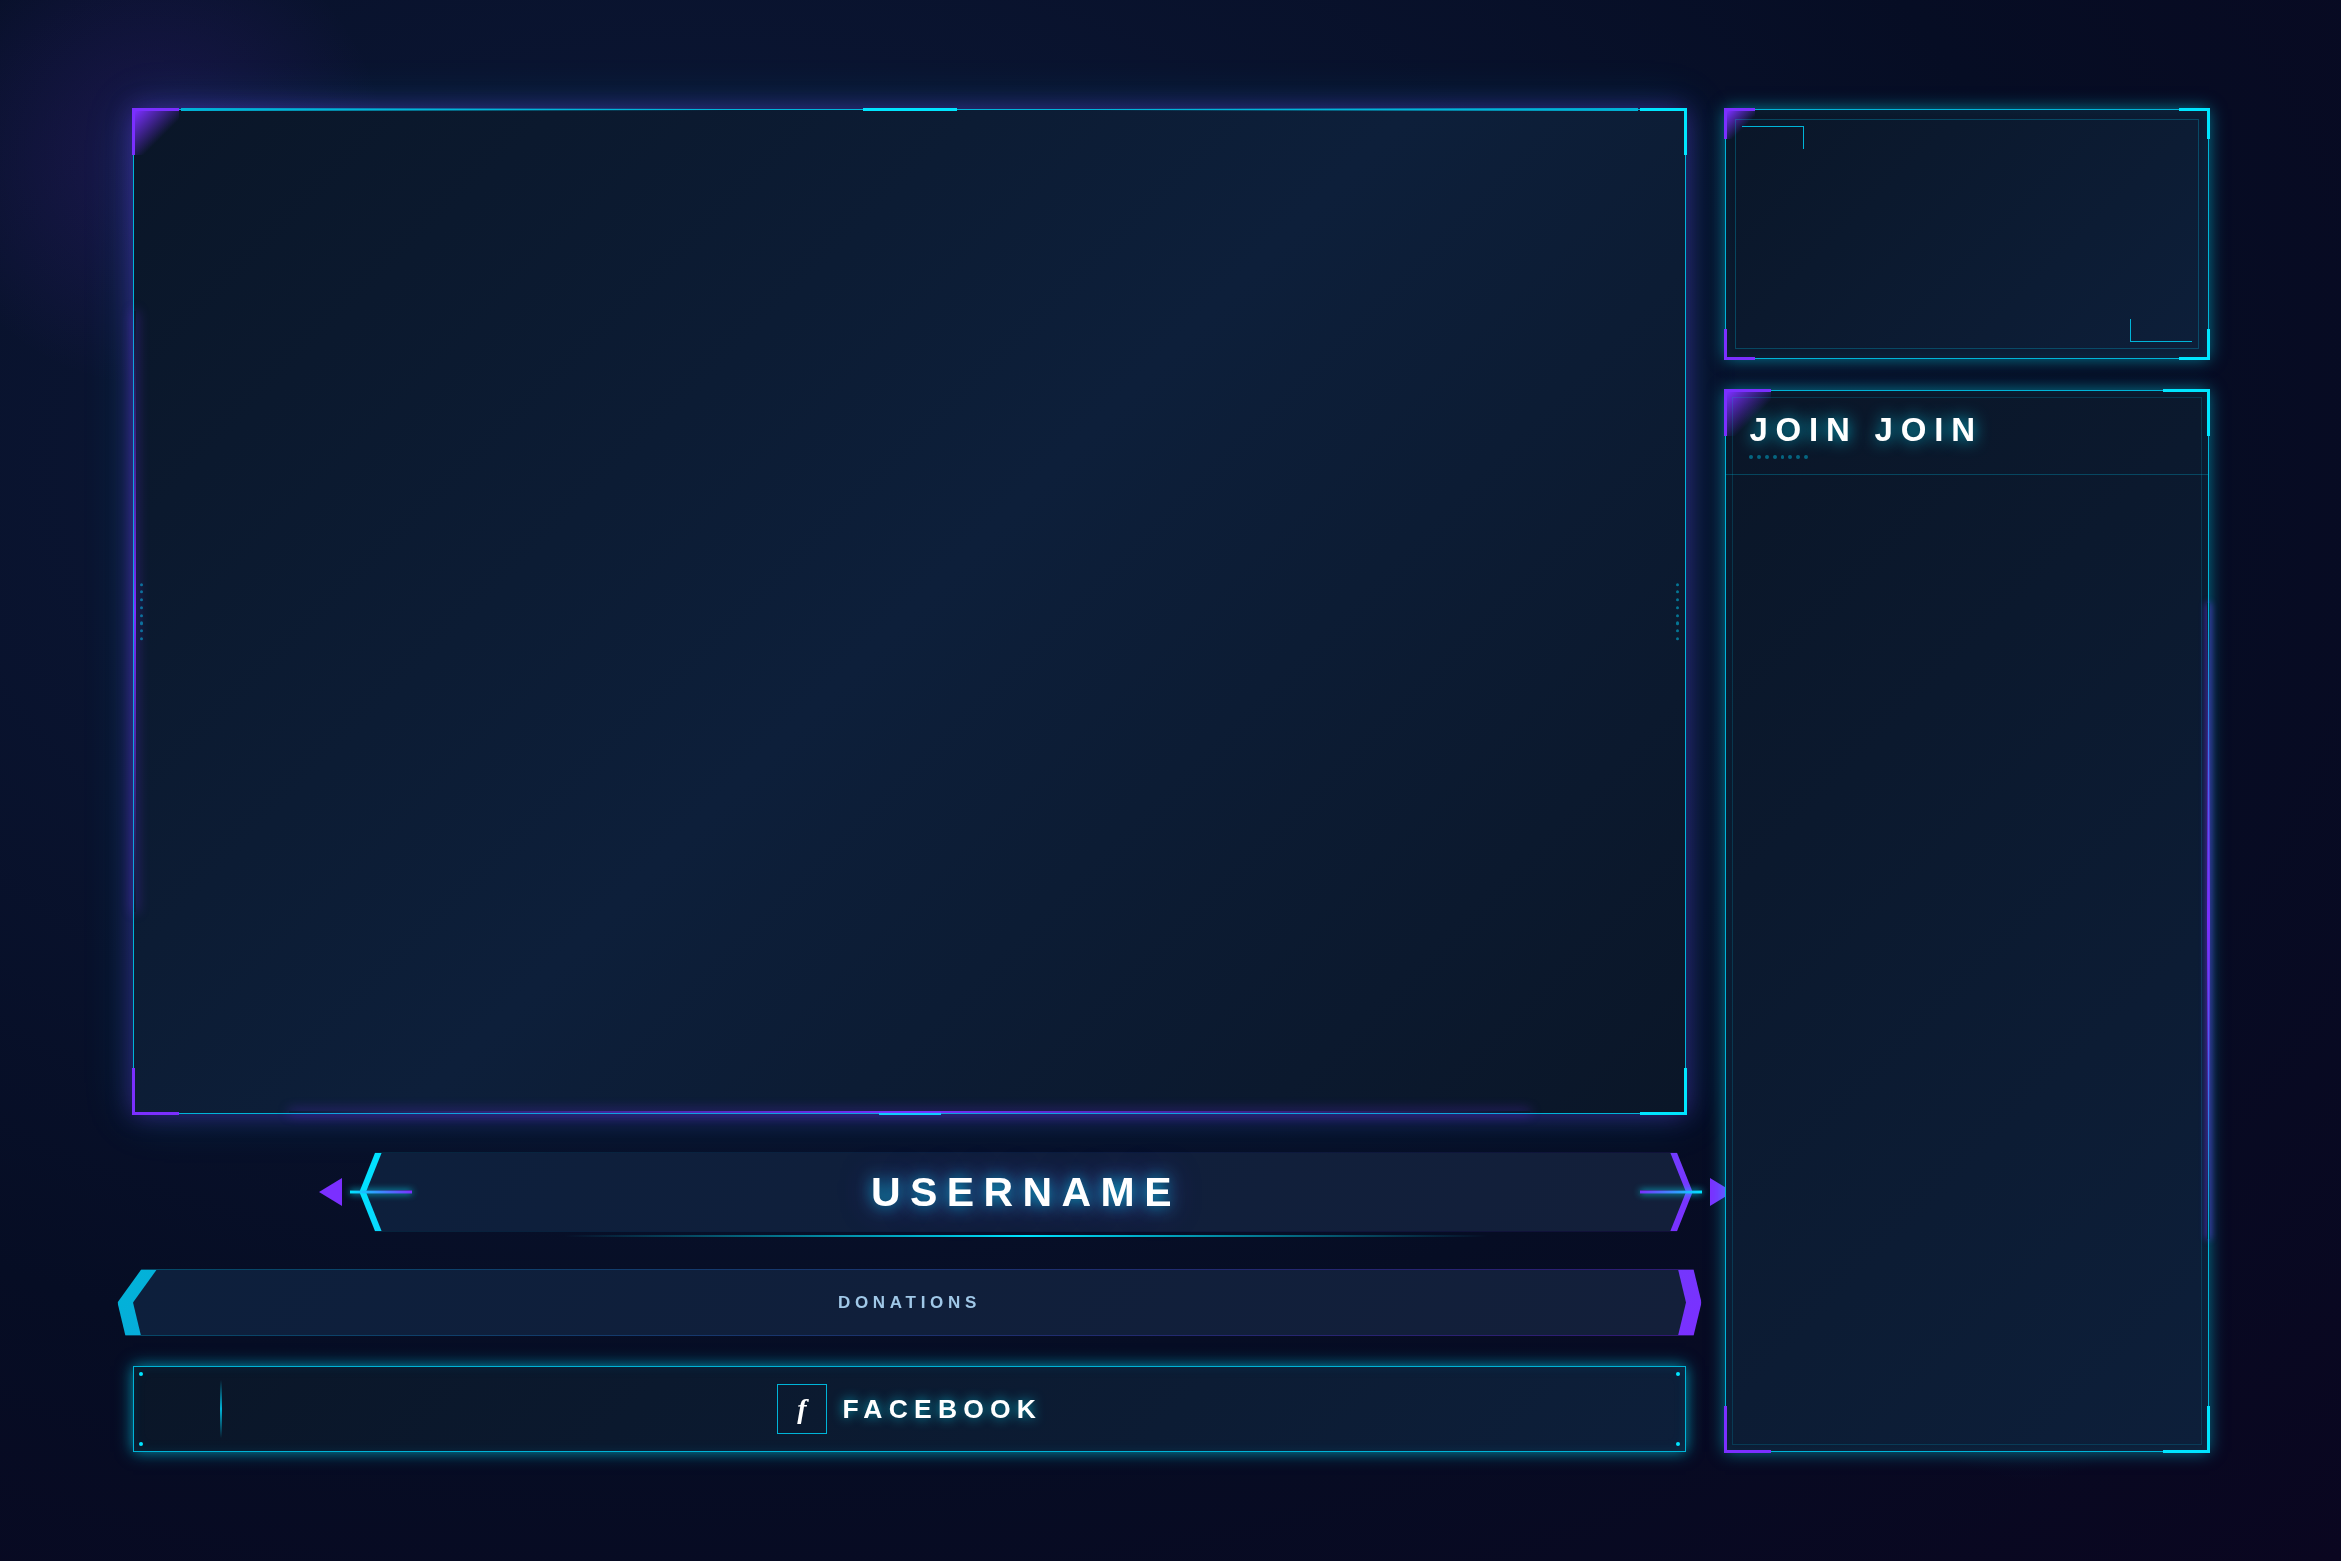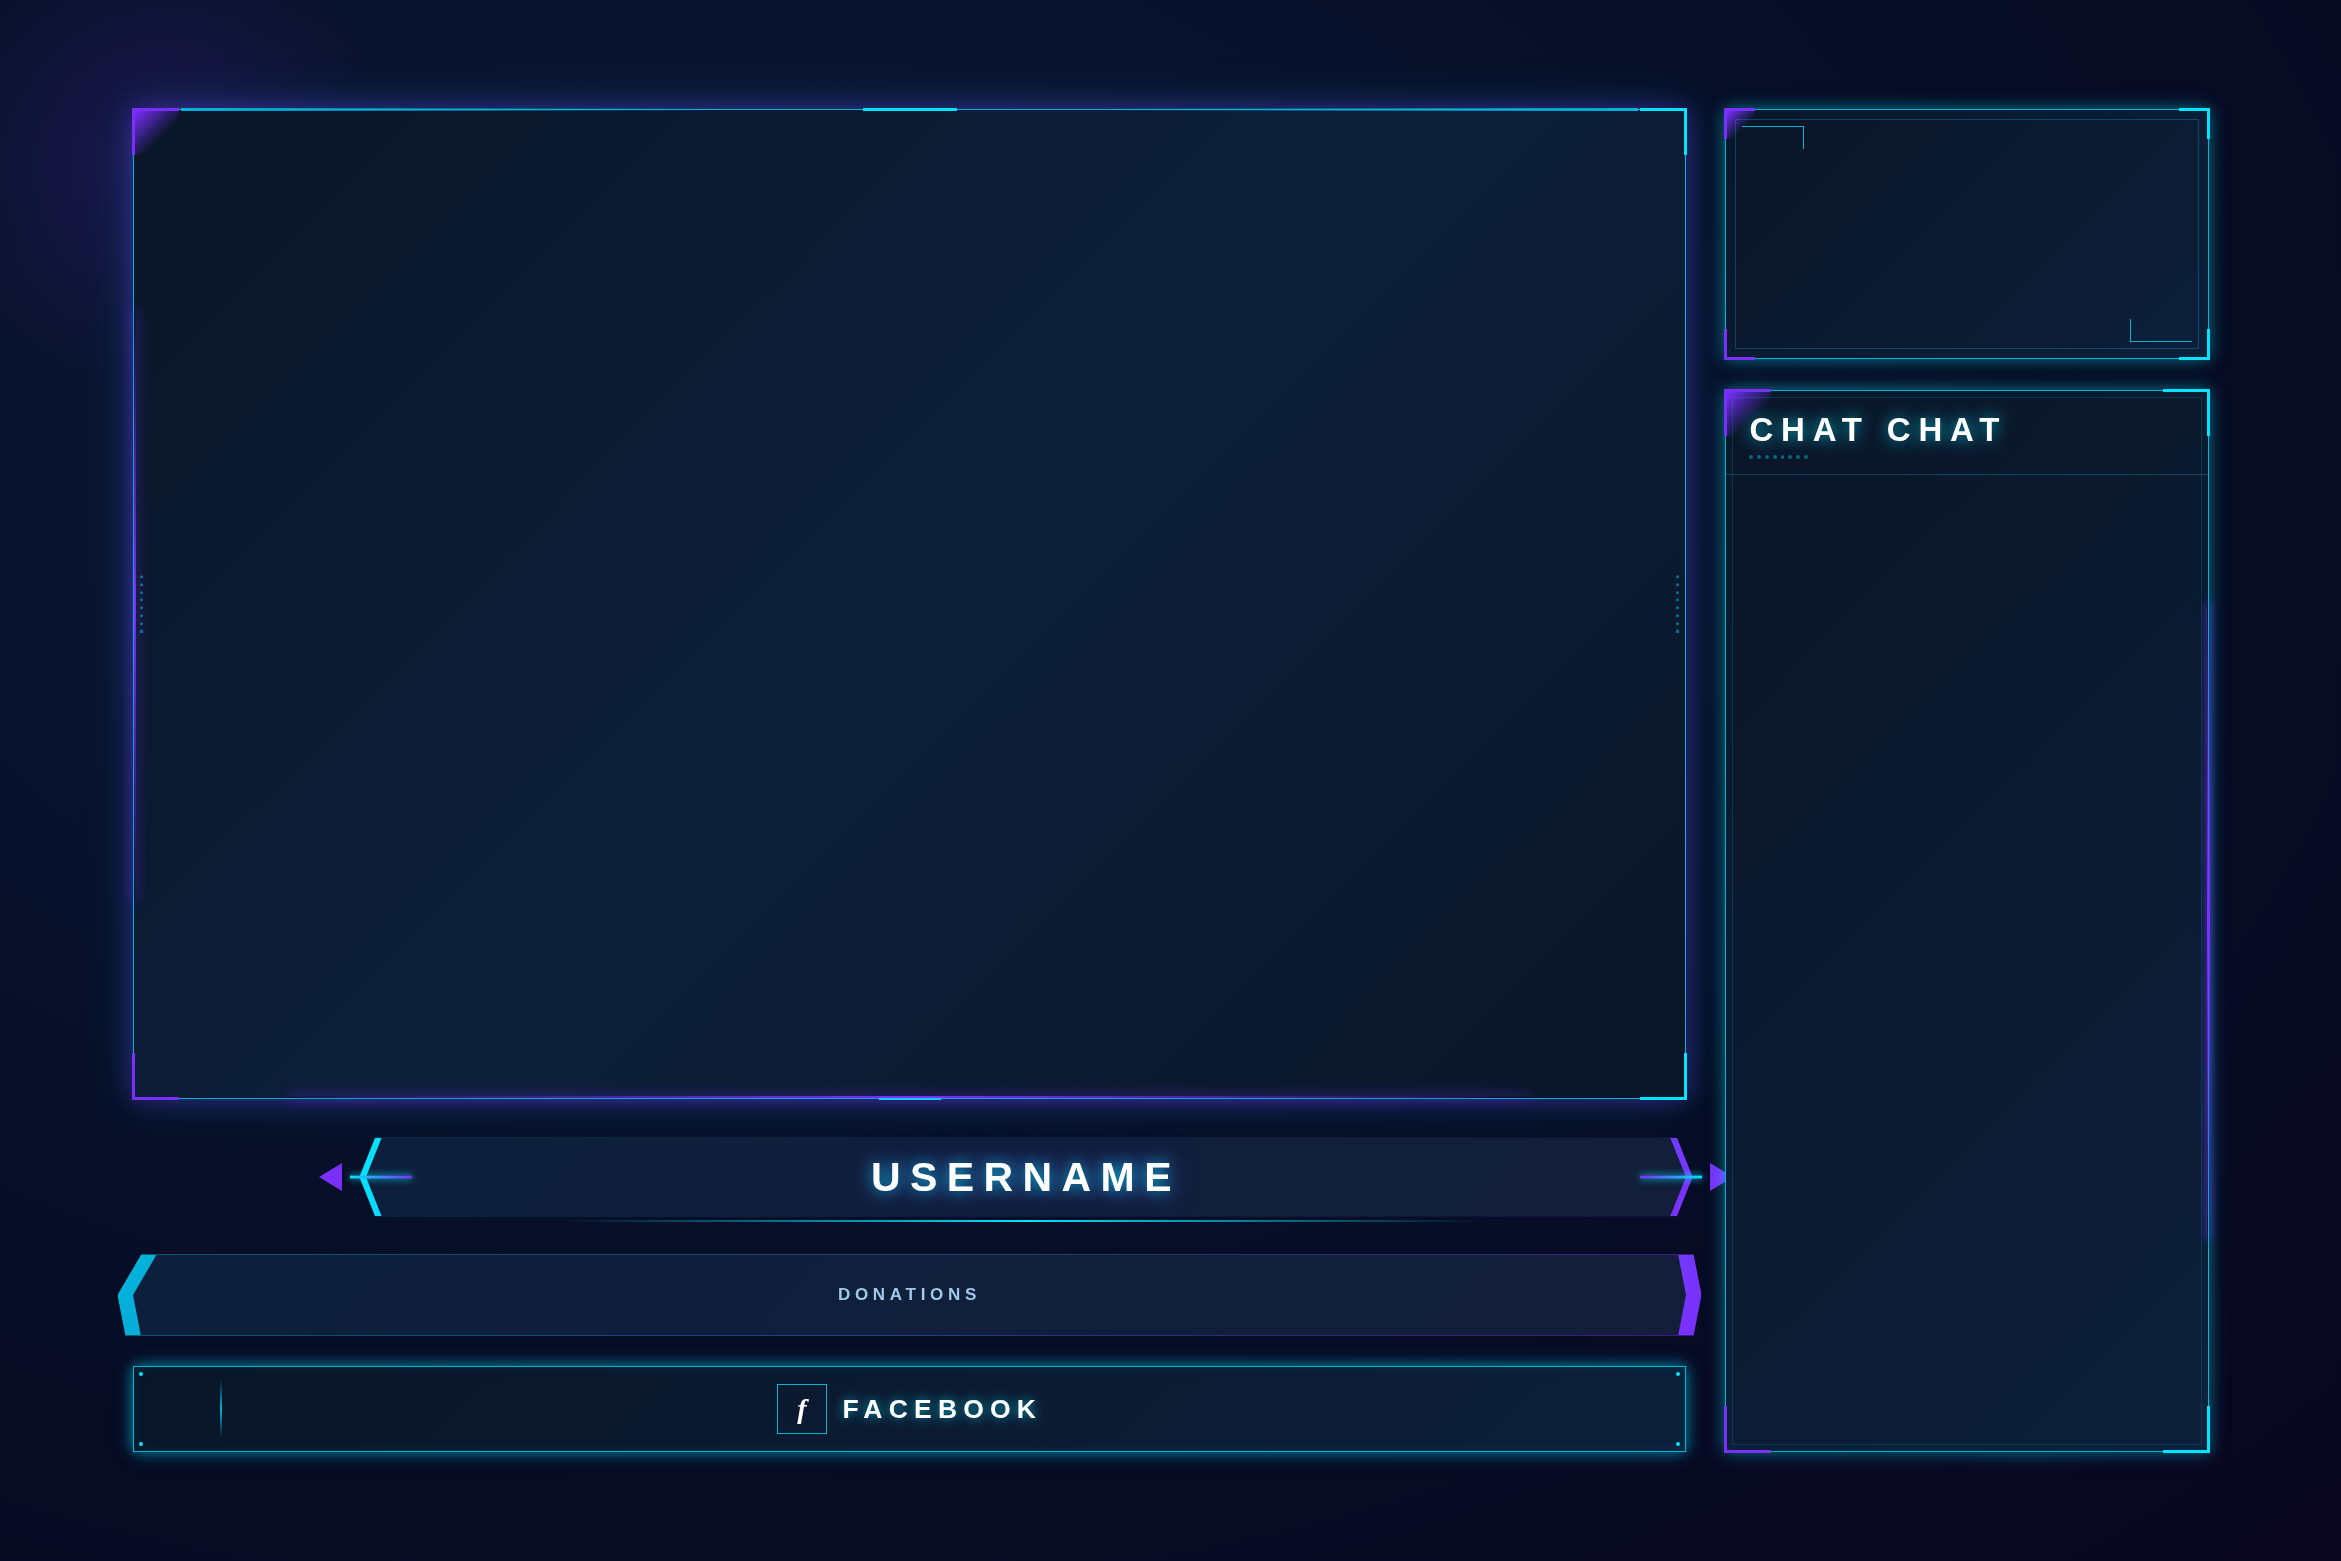--- a/index.html
+++ b/index.html
@@ -273,21 +273,21 @@
       height: 0;
       border-top: 14px solid transparent;
       border-bottom: 14px solid transparent;
       border-left: 23.4px solid #7b2fff;
     }
 
     
     .stats-row {
       display: flex;
       gap: 23.4px;
-      height: 80px;
+      height: 65px;
     }
 
     .stat-bar {
       flex: 1;
       position: relative;
       display: flex;
       align-items: center;
       justify-content: center;
     }
 
@@ -711,21 +711,21 @@
       </div>
 
       <div class="chat-panel cyan-glow">
         <div class="corner corner-tl"></div>
         <div class="corner corner-tr"></div>
         <div class="corner corner-bl"></div>
         <div class="corner corner-br"></div>
         <div class="chat-inner-border"></div>
         <div class="chat-side-line"></div>
         <div class="chat-header">
-          <div class="chat-header-title">CHAT CHAT</div>
+          <div class="chat-header-title">JOIN JOIN</div>
           <div class="chat-header-dots">
             <div class="chat-header-dot"></div>
             <div class="chat-header-dot"></div>
             <div class="chat-header-dot"></div>
             <div class="chat-header-dot"></div>
             <div class="chat-header-dot"></div>
             <div class="chat-header-dot"></div>
             <div class="chat-header-dot"></div>
             <div class="chat-header-dot"></div>
           </div>

